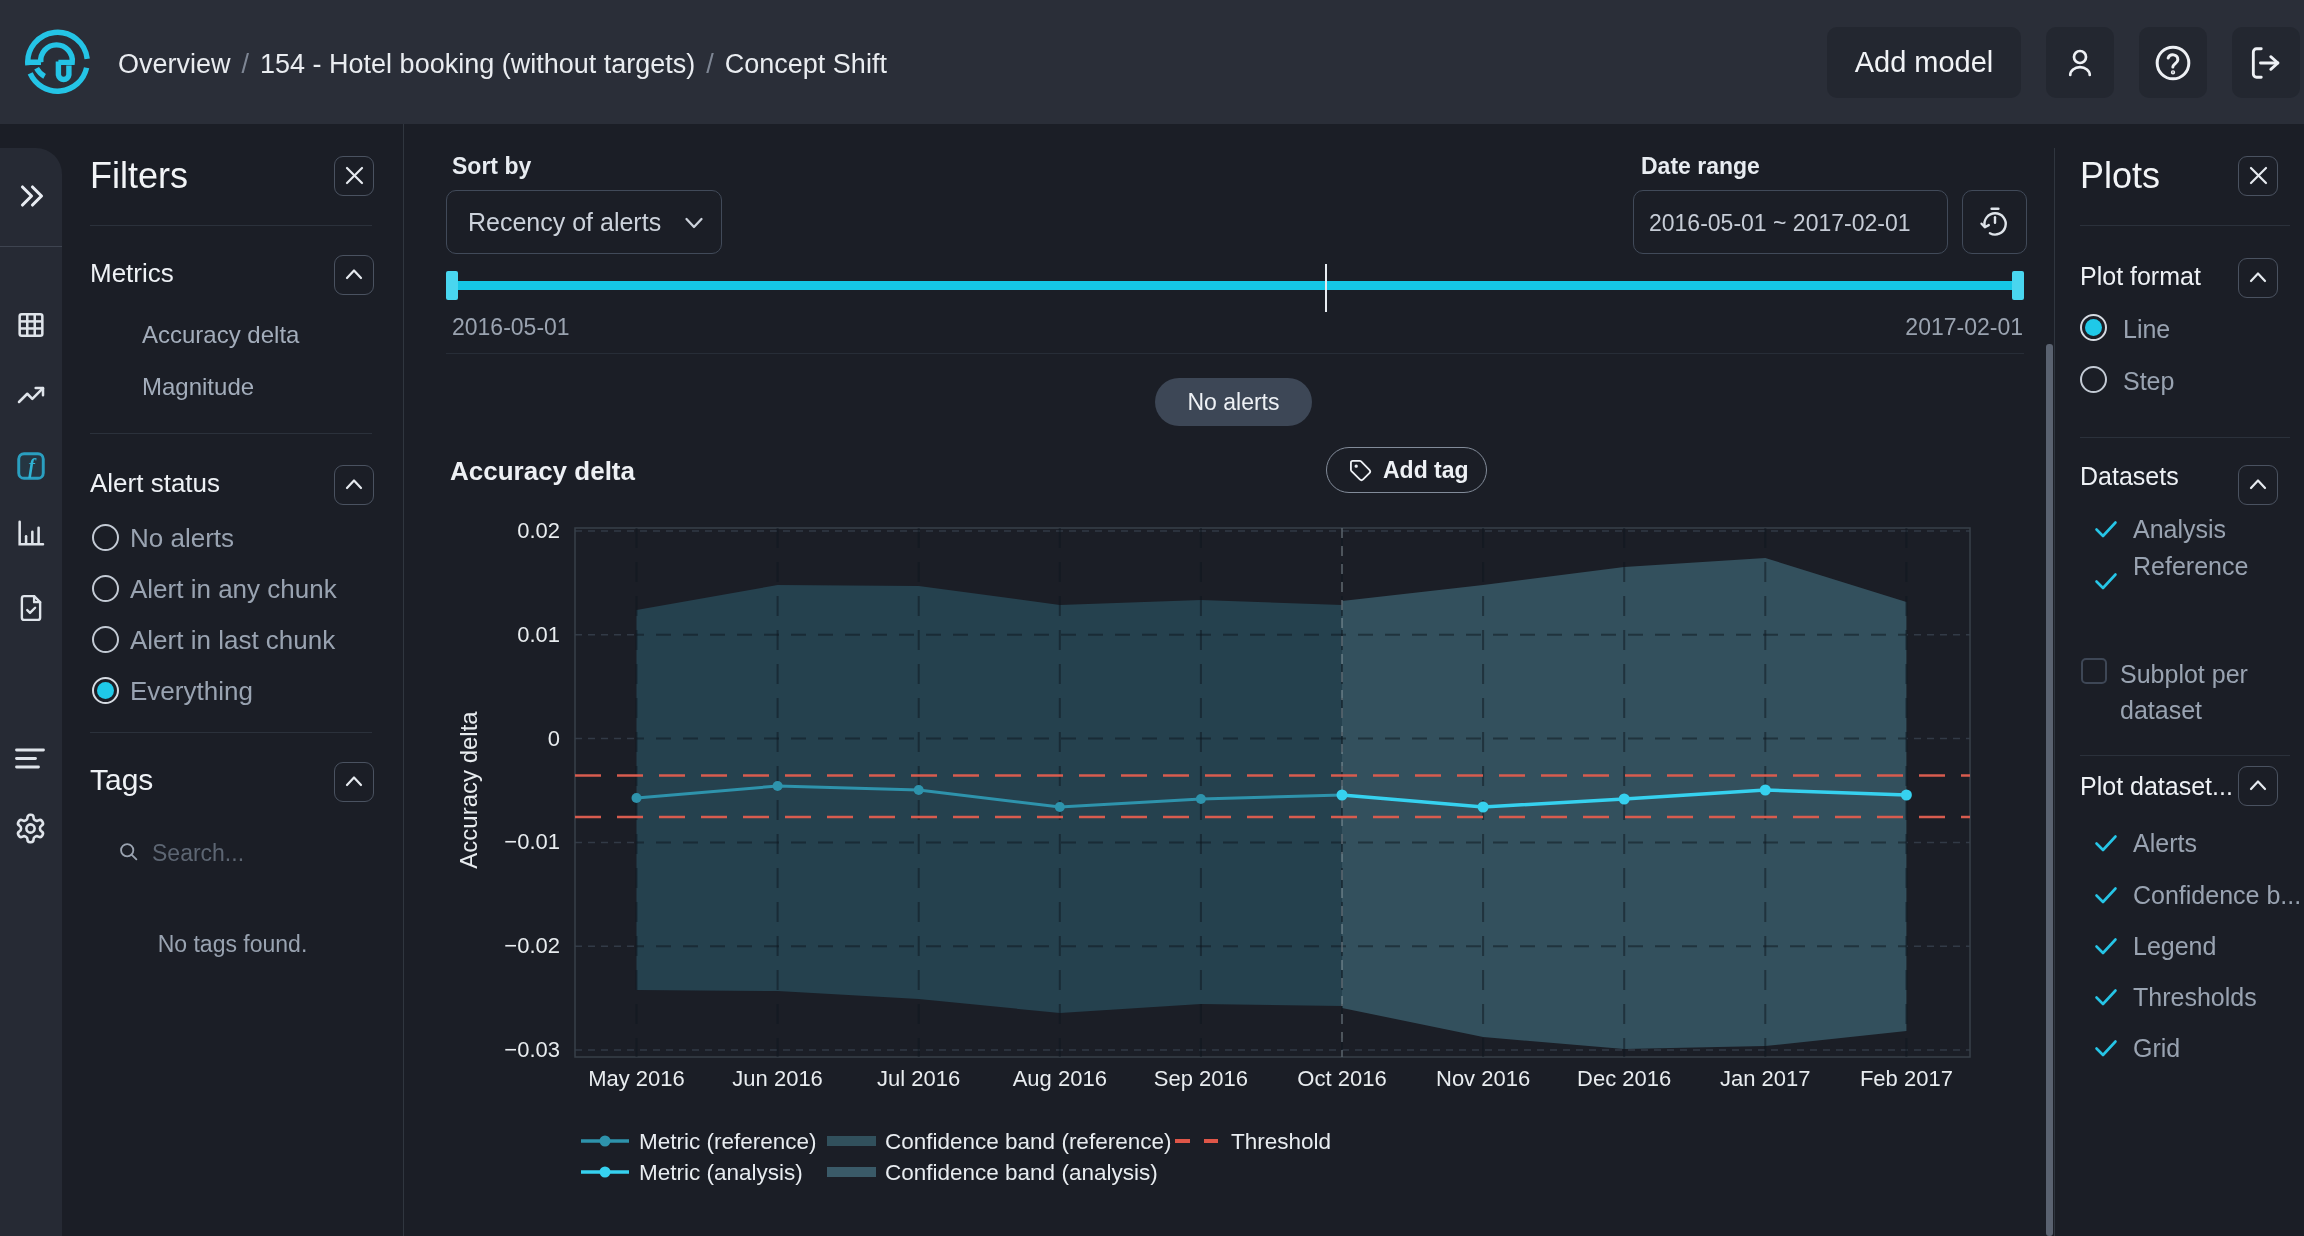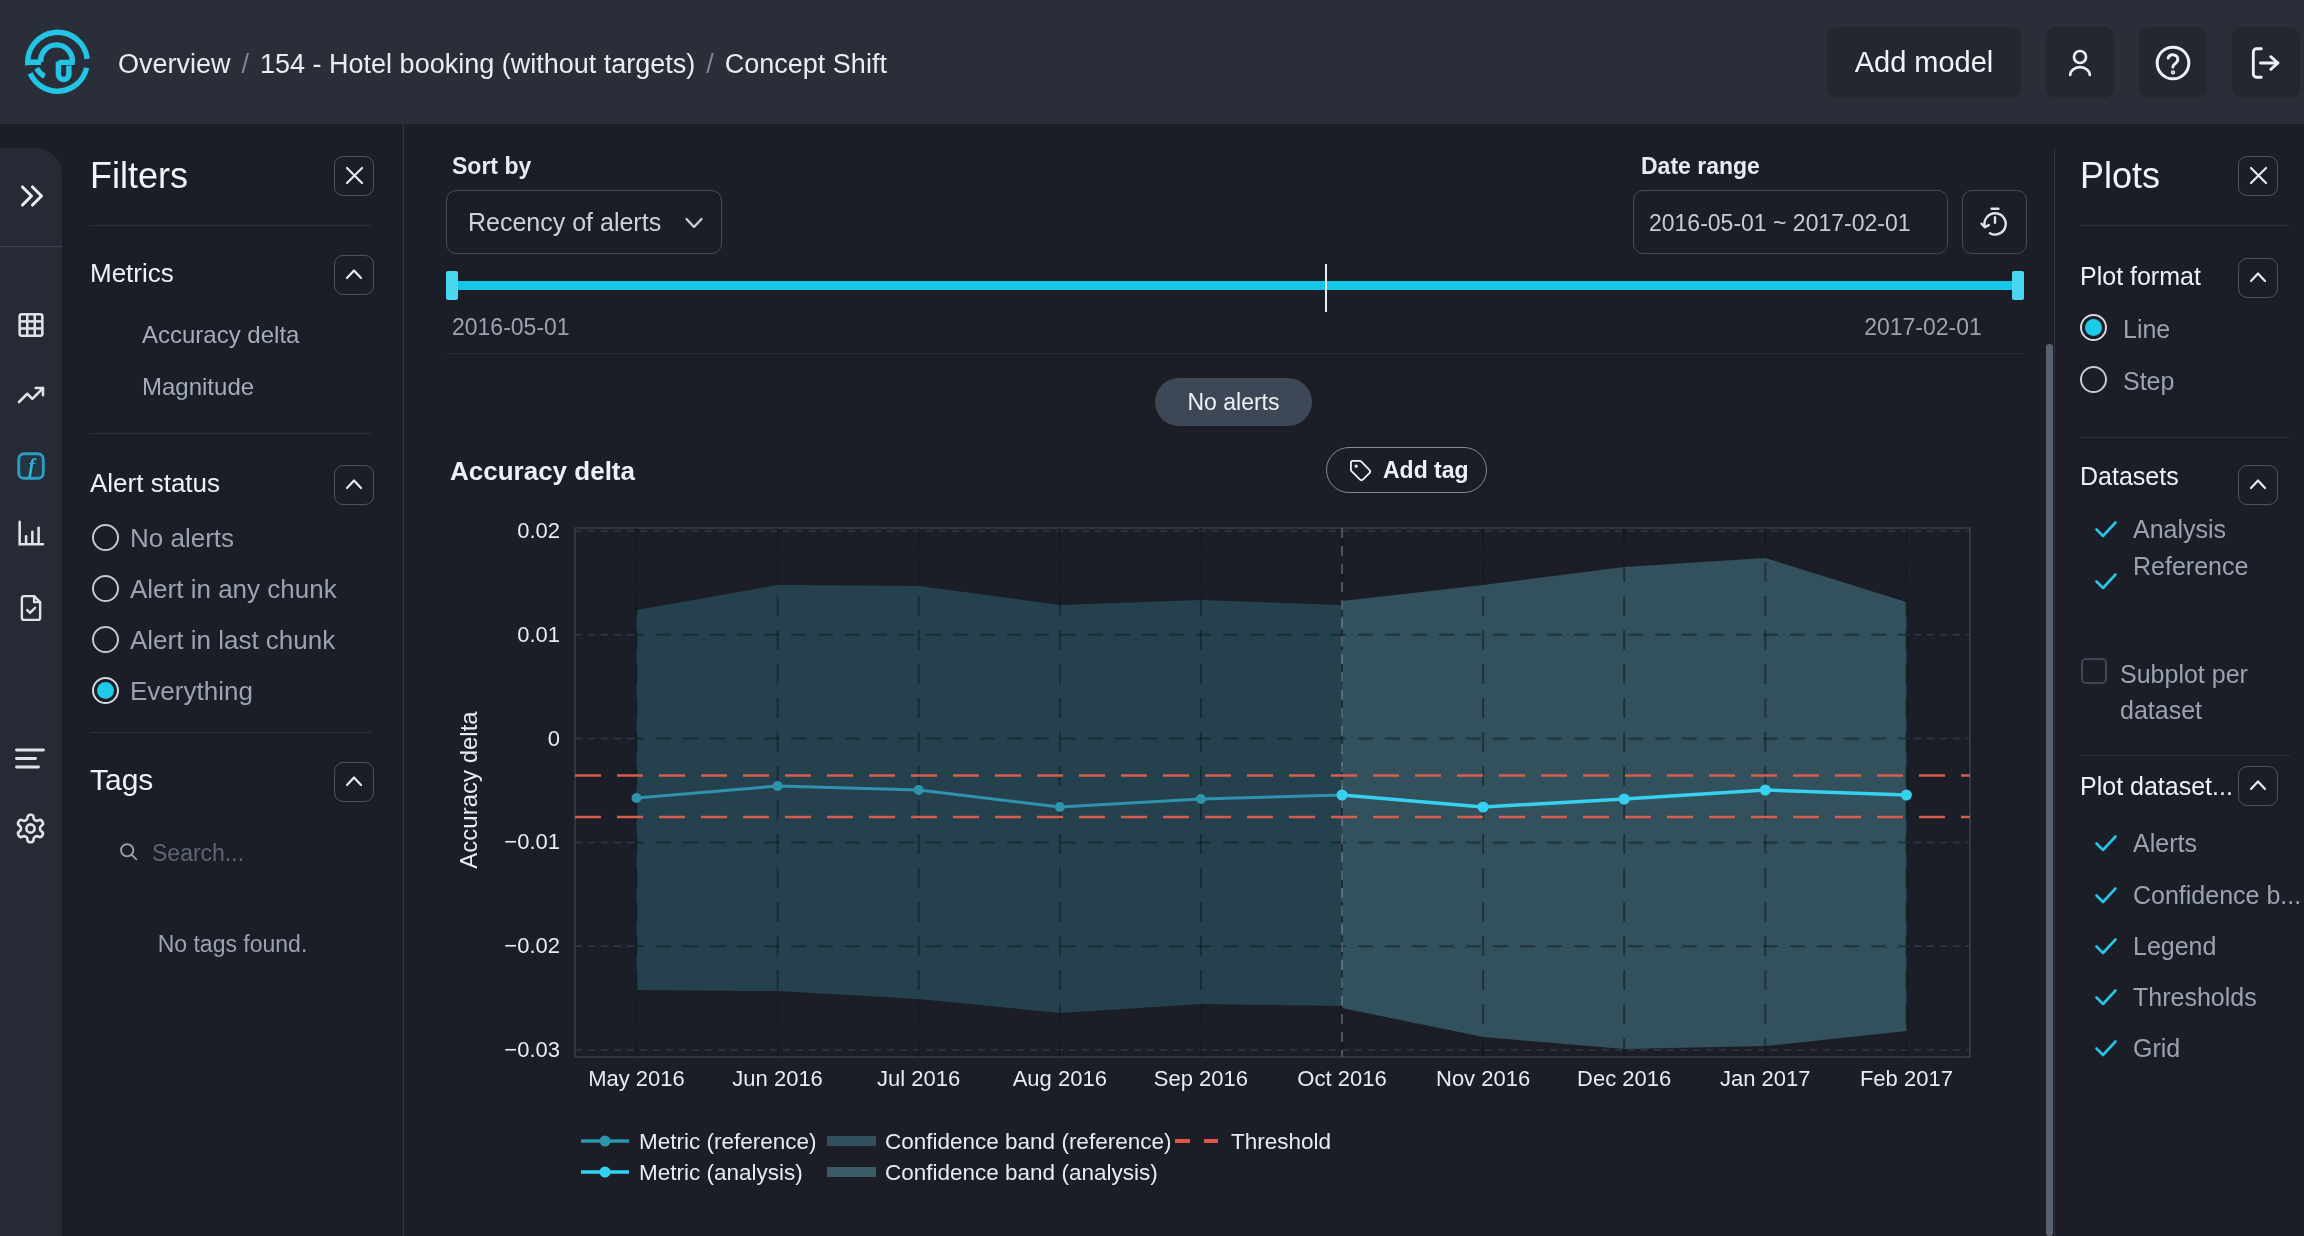--- a/index.html
+++ b/index.html
@@ -161,21 +161,21 @@
       <polyline points="2.5 13.2 4.85 15.7 7.6 14.2"></polyline>
       <line x1="12" y1="8.6" x2="12" y2="12.6"></line>
       <line x1="9.6" y1="2.6" x2="14.4" y2="2.6"></line>
     </svg>
 
   <div class="abs" style="left:447px;top:281px;width:1576px;height:9px;background:#15c7e6"></div>
   <div class="abs" style="left:446px;top:271px;width:12px;height:29px;background:#49d6ef;border-radius:2px"></div>
   <div class="abs" style="left:2012px;top:271px;width:12px;height:29px;background:#49d6ef;border-radius:2px"></div>
   <div class="abs" style="left:1325px;top:264px;width:2px;height:48px;background:#e8edf2"></div>
   <div class="abs" style="left:452px;top:314px;font-size:23px;line-height:27px;color:#9aa3b0">2016-05-01</div>
-  <div class="abs" style="left:1823px;top:314px;width:200px;text-align:center;font-size:23px;line-height:27px;color:#9aa3b0">2017-02-01</div>
+  <div class="abs" style="left:1823px;top:314px;width:200px;text-align:right;font-size:23px;line-height:27px;color:#9aa3b0">2017-02-01</div>
   <div class="abs" style="left:446px;top:353px;width:1578px;height:1px;background:#272d37"></div>
   <div class="abs" style="left:1155px;top:378px;width:157px;height:48px;border-radius:24px;background:#3d4756;color:#eef1f5;font-size:23px;line-height:48px;text-align:center">No alerts</div>
 
   <div class="abs" style="left:450px;top:456px;font-size:26px;line-height:31px;font-weight:bold;color:#edf0f4;white-space:nowrap">Accuracy delta</div>
   <div class="abs" style="left:1326px;top:447px;width:161px;height:46px;border:1.5px solid #828b99;border-radius:23px"></div>
   <svg class="abs" style="left:1349px;top:459px" width="23" height="23" viewBox="0 0 24 24" fill="none" stroke="#eef1f5" stroke-width="1.9" stroke-linecap="round" stroke-linejoin="round">
       <path d="M12.586 2.586A2 2 0 0 0 11.172 2H4a2 2 0 0 0-2 2v7.172a2 2 0 0 0 .586 1.414l8.704 8.704a2.426 2.426 0 0 0 3.42 0l6.58-6.58a2.426 2.426 0 0 0 0-3.42z"></path>
       <circle cx="7.5" cy="7.5" r="0.8" fill="#eef1f5"></circle>
     </svg>
   <div class="abs" style="left:1383px;top:457px;font-size:23px;line-height:27px;font-weight:bold;color:#eef1f5">Add tag</div>

